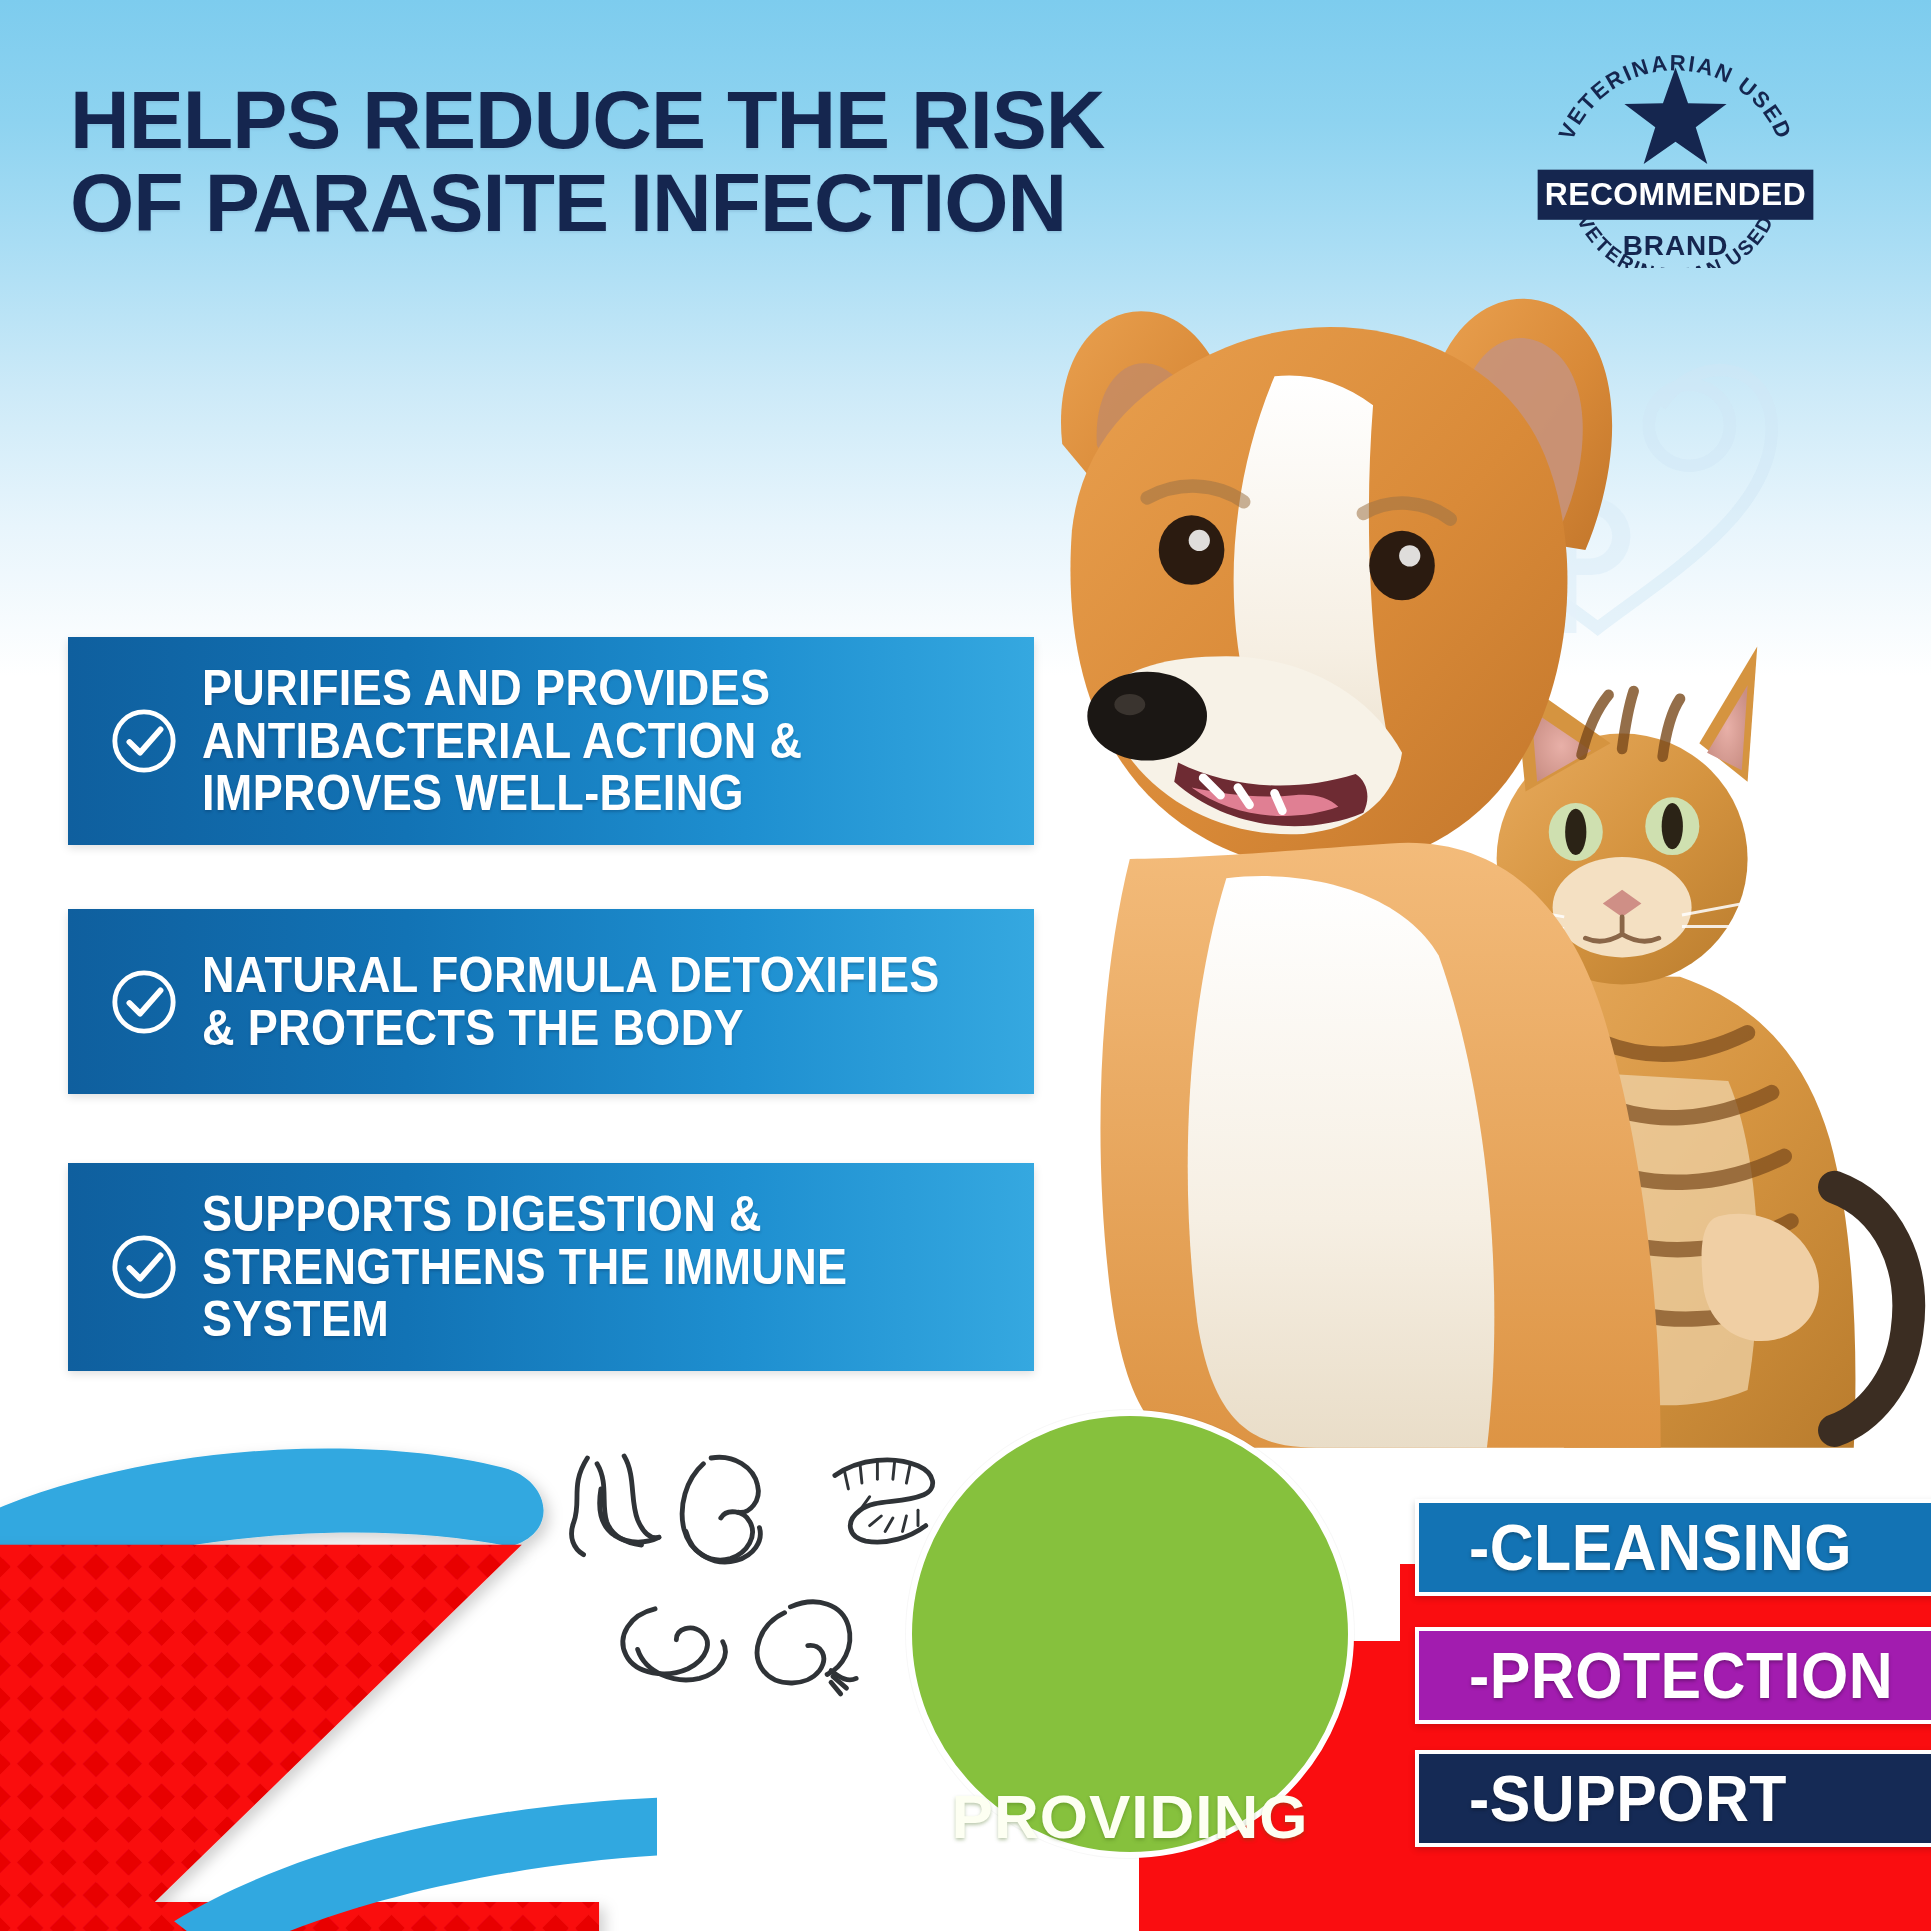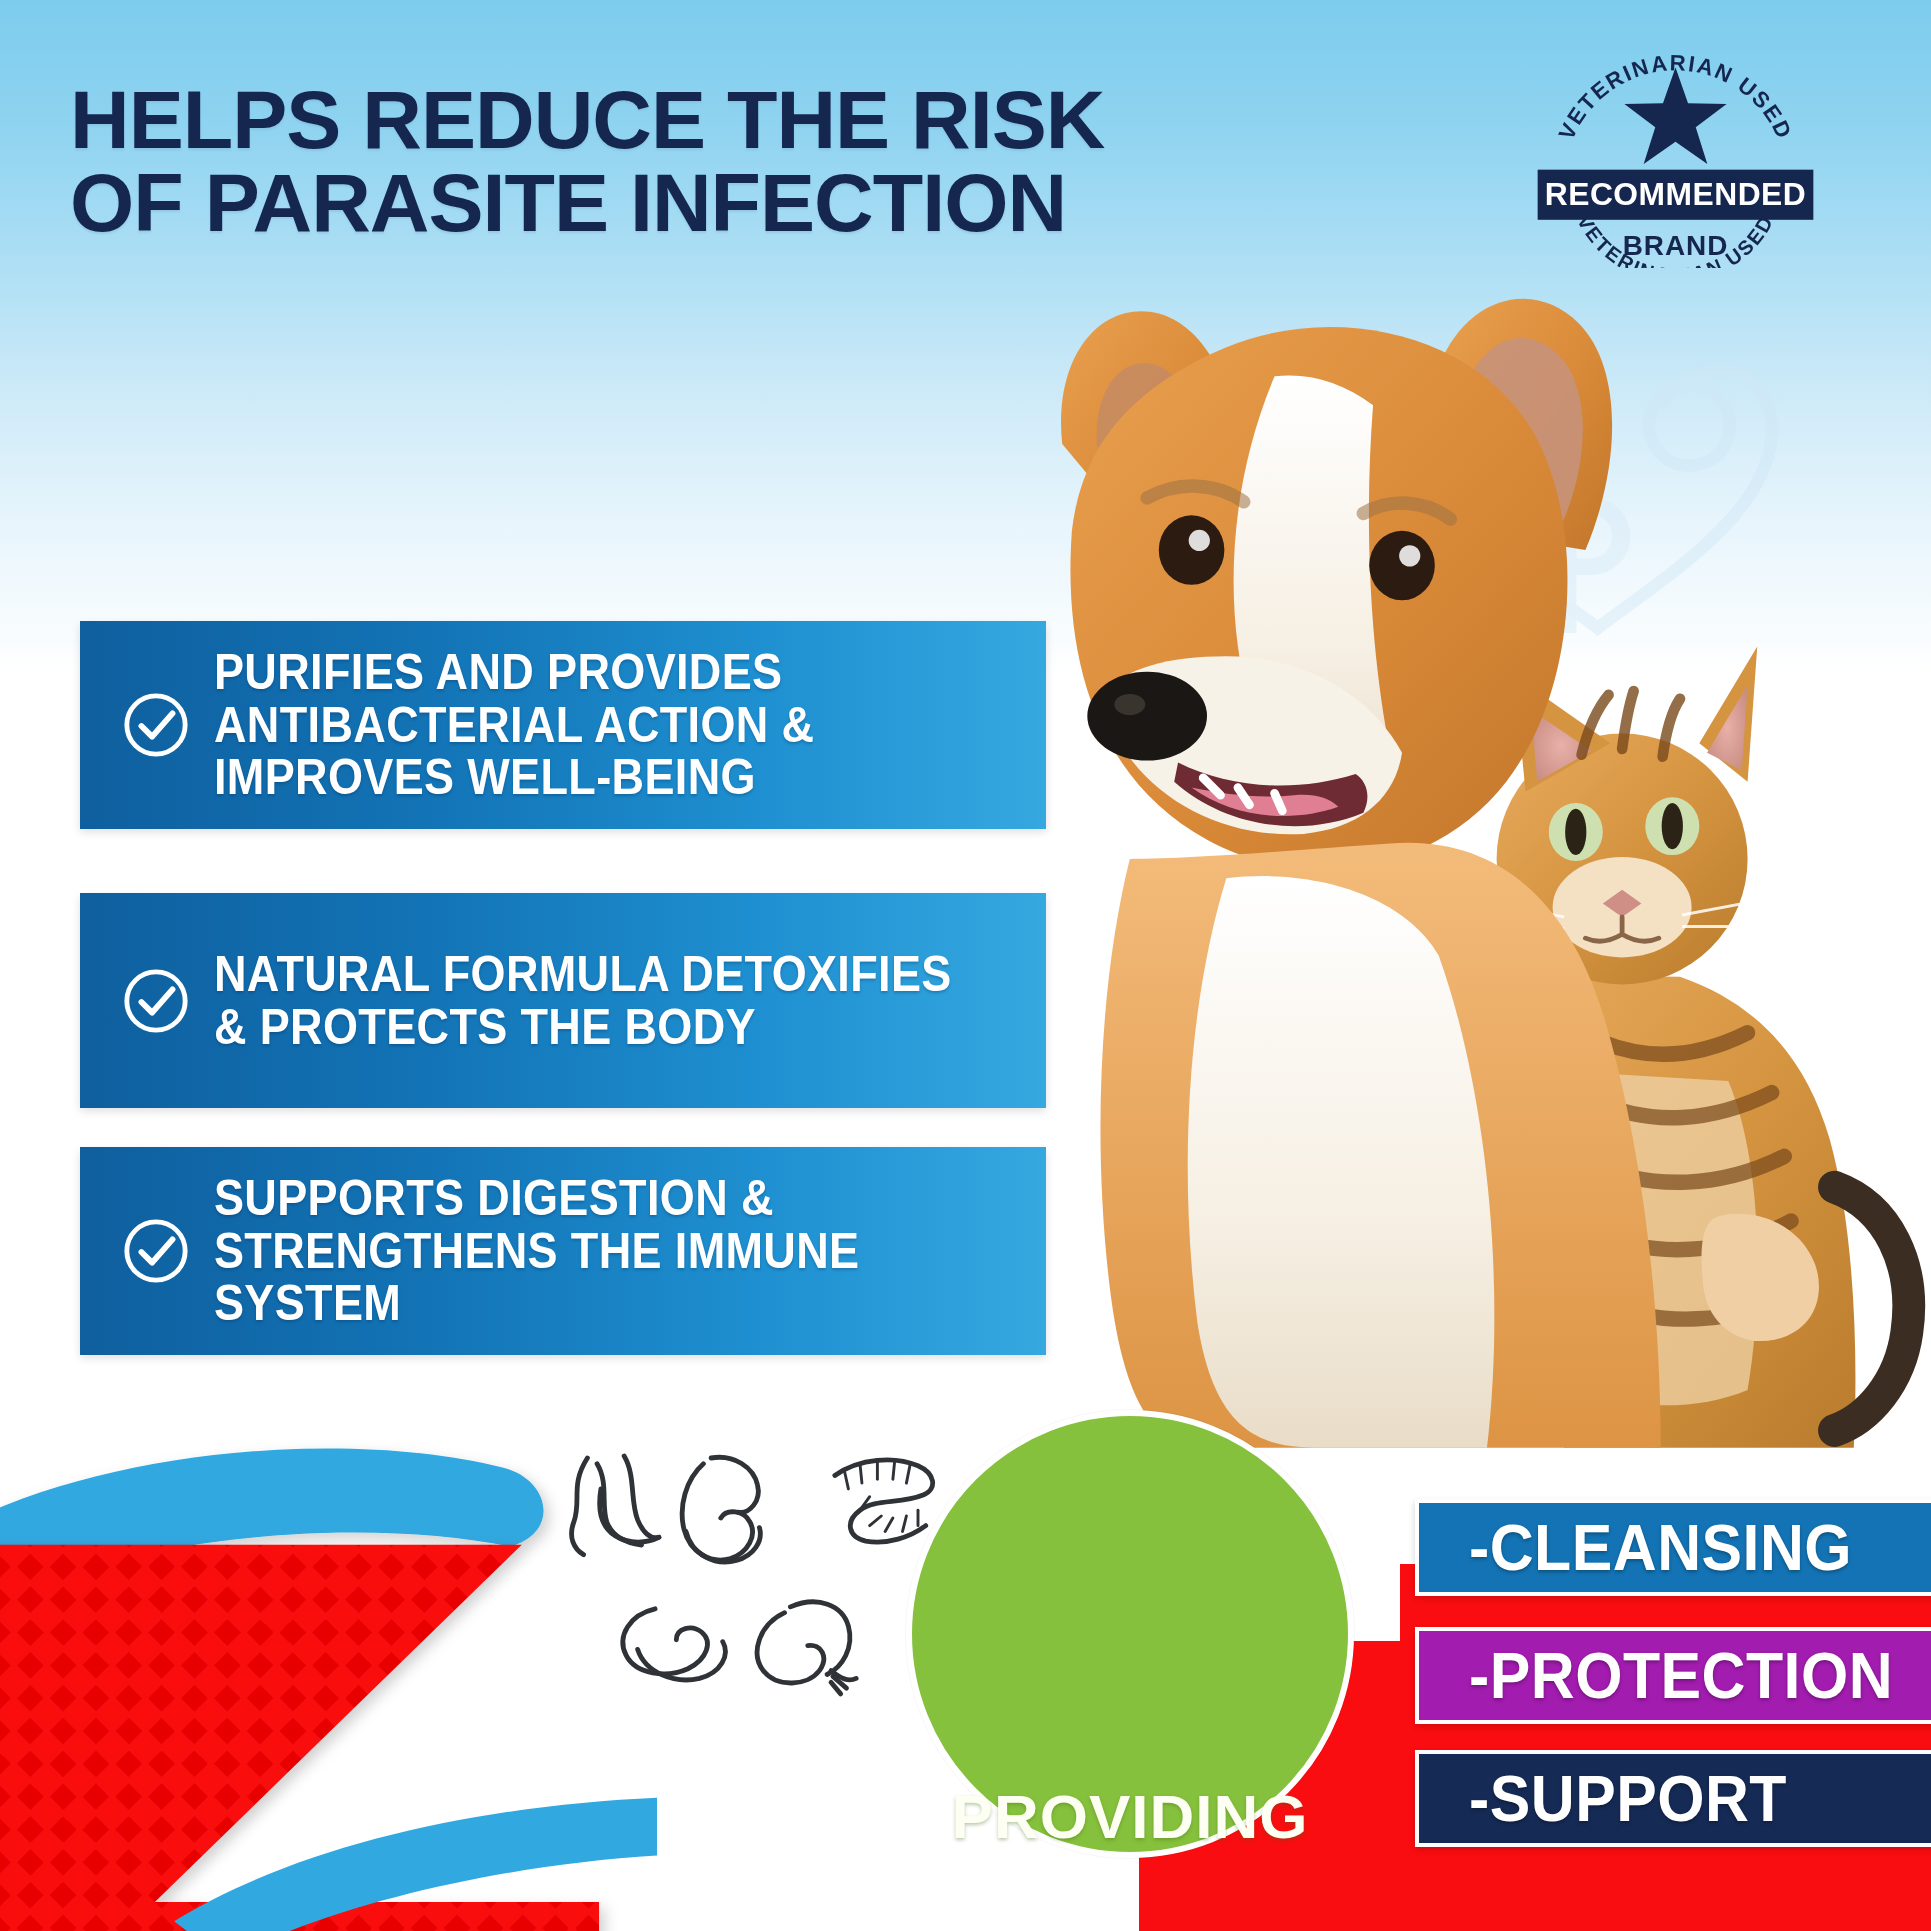--- a/index.html
+++ b/index.html
@@ -73,29 +73,30 @@
   .vet-badge {
     position:absolute;
     left:1526px; top:27px;
     width:299px; height:241px;
   }
   .vet-badge svg { display:block; width:299px; height:241px; }
 
   
   .benefit {
     position:absolute;
-    left:80px;
+    left:68px;
     width:966px;
     display:flex;
     align-items:center;
     background:linear-gradient(to right, #0f5f9e 0%, #1273b5 35%, #1e8fd0 70%, #35a8e0 100%);
     box-shadow:0 3.9px 8.7px rgba(0,0,0,.13);
+    margin-top:16px;
   }
   .benefit.b1 { top:621px;  height:208px; }
-  .benefit.b2 { top:893px;  height:215px; }
+  .benefit.b2 { top:893px;  height:185px; }
   .benefit.b3 { top:1147px; height:208px; }
 
   .check-icon {
     flex:0 0 auto;
     width:70px; height:70px;
     margin-left:41px;
     margin-right:23px;
   }
   .check-icon svg { display:block; width:70px; height:70px; }
 

